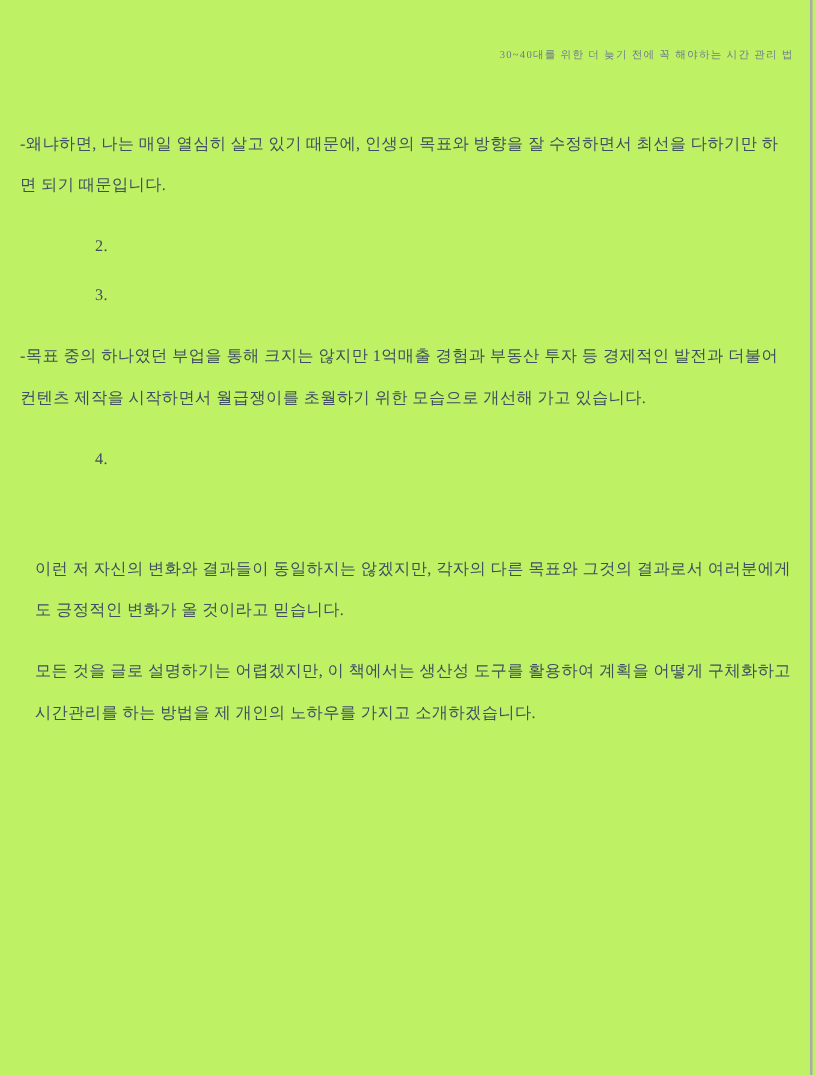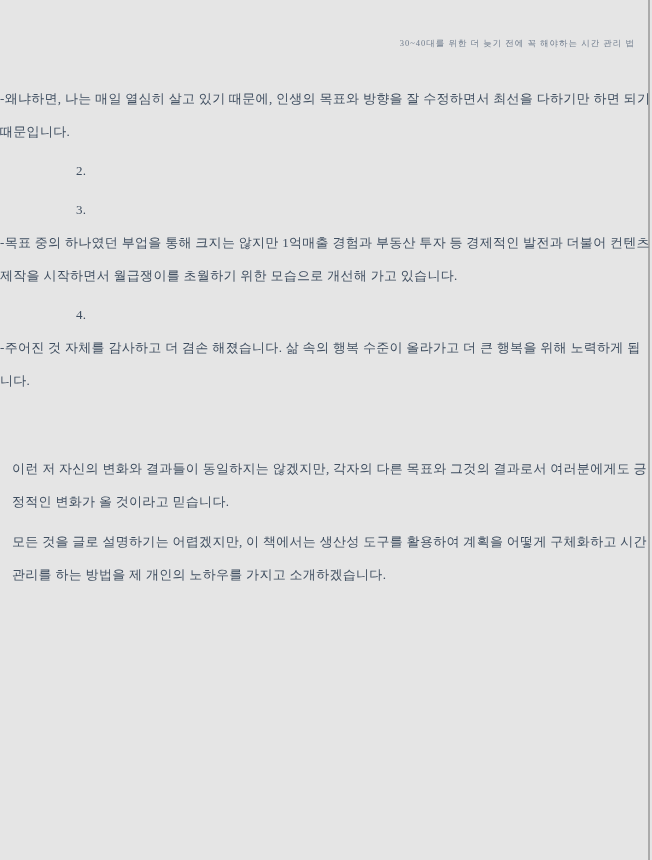--- a/index.html
+++ b/index.html
@@ -4,21 +4,21 @@
 <style>
   html, body {
     margin: 0;
     padding: 0;
     background: #ffffff;
   }
   .page {
     position: relative;
     width: 652px;
     height: 860px;
-    background: #e5e5e5;
+    background: #bef264;
     overflow: hidden;
     font-family: "Liberation Serif", "DejaVu Serif", serif;
     color: #3f4e60;
   }
   .right-border {
     position: absolute;
     top: 0;
     right: 2px;
     width: 2px;
     height: 100%;
@@ -39,21 +39,21 @@
     top: 0;
     left: 0;
     right: 0;
     padding-top: 82px;
     font-size: 13px;
     line-height: 33px;
     letter-spacing: 0.3px;
     word-break: break-all;
   }
   .content p {
-    margin: 0;
+    margin: 16px;
   }
   .indent-para {
     margin-left: 93px;
     margin-right: 42px;
   }
   .item-heading {
     display: flex;
     margin-left: 76px;
     margin-right: 42px;
     margin-top: 6px;
@@ -95,21 +95,20 @@
     </div>
 
     <div class="item-heading">
       <span class="item-number">3.</span>
     </div>
     <p class="indent-para item-body">-목표 중의 하나였던 부업을 통해 크지는 않지만 1억매출 경험과 부동산 투자 등 경제적인 발전과 더불어 컨텐츠 제작을 시작하면서 월급쟁이를 초월하기 위한 모습으로 개선해 가고 있습니다.</p>
 
     <div class="item-heading">
       <span class="item-number">4.</span>
     </div>
-    <p class="indent-para item-body">-주어진 것 자체를 감사하고 더 겸손 해졌습니다. 삶 속의 행복 수준이 올라가고 더 큰 행복을 위해 노력하게 됩니다.</p>
 
     <div class="closing-section">
       <p class="closing-para">이런 저 자신의 변화와 결과들이 동일하지는 않겠지만, 각자의 다른 목표와 그것의 결과로서 여러분에게도 긍정적인 변화가 올 것이라고 믿습니다.</p>
       <p class="closing-para">모든 것을 글로 설명하기는 어렵겠지만, 이 책에서는 생산성 도구를 활용하여 계획을 어떻게 구체화하고 시간관리를 하는 방법을 제 개인의 노하우를 가지고 소개하겠습니다.</p>
     </div>
 
   </div>
 </div>
 
 </body></html>

